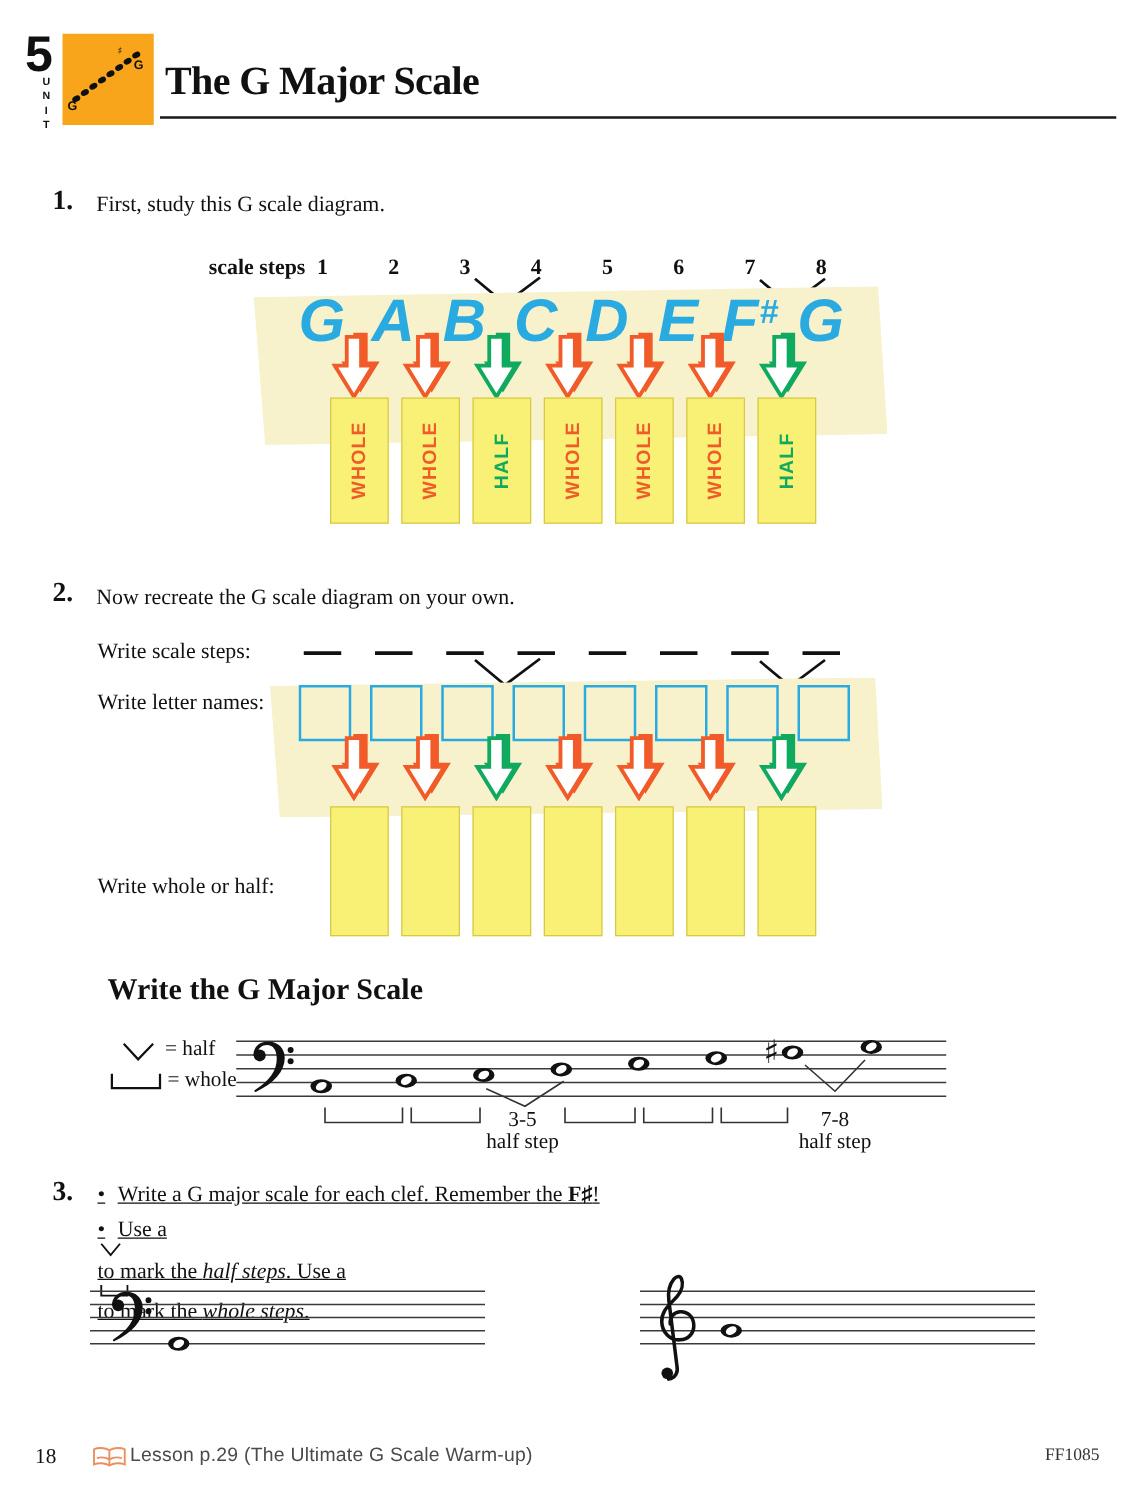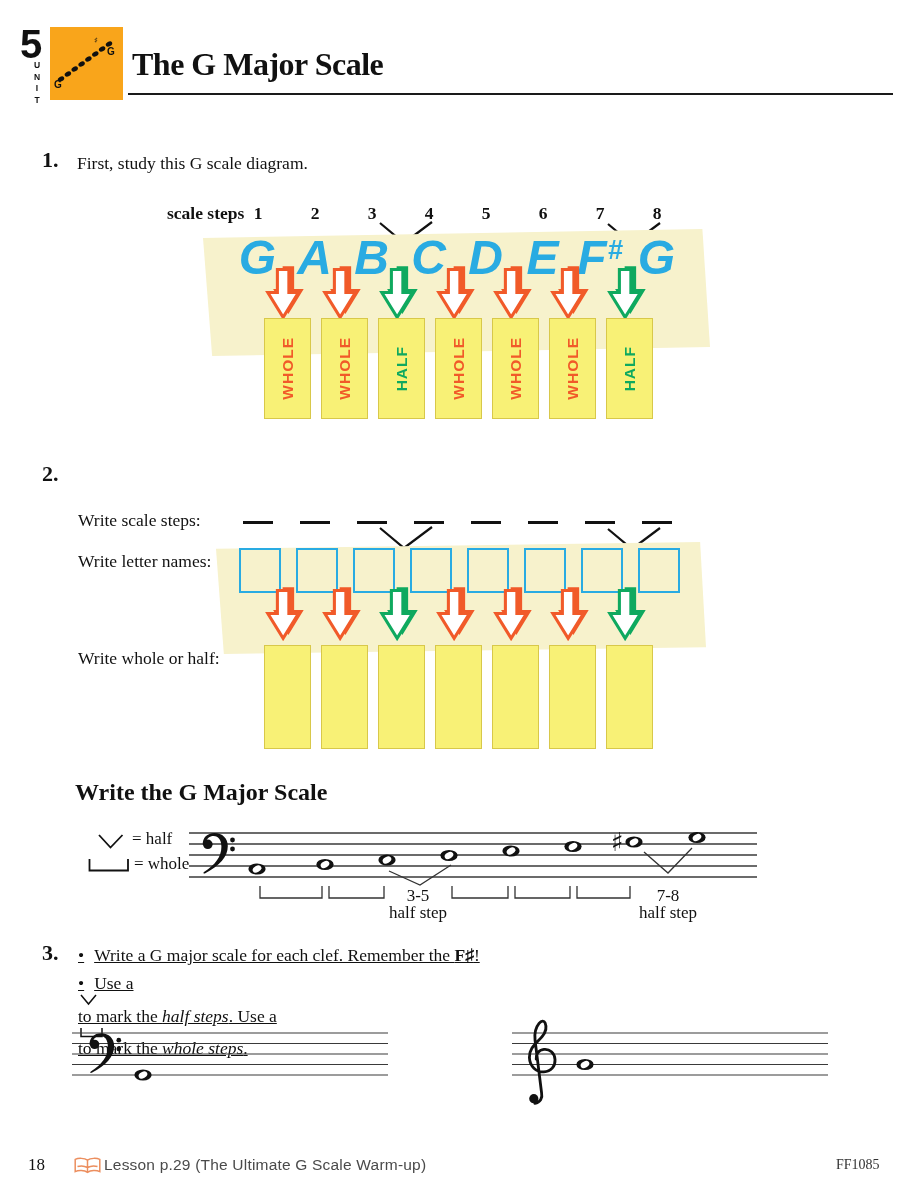--- a/index.html
+++ b/index.html
@@ -181,20 +181,21 @@
       </div>
     <div class="abs ibox whole" style="left:549px;top:318px">
         <span class="vtext">WHOLE</span>
       </div>
     <div class="abs ibox half" style="left:606px;top:318px">
         <span class="vtext">HALF</span>
       </div>
   </div>
 
   <div class="abs item-num" style="left:42px;top:461px">2.</div>
+  <div class="abs body-text" style="left:77px;top:467px">Now recreate the G scale diagram on your own.</div>
 
   <div class="abs body-text" style="left:78px;top:510px">Write scale steps:</div>
   <div class="abs dash" style="left:243px;top:521px"></div>
   <div class="abs dash" style="left:300px;top:521px"></div>
   <div class="abs dash" style="left:357px;top:521px"></div>
   <div class="abs dash" style="left:414px;top:521px"></div>
   <div class="abs dash" style="left:471px;top:521px"></div>
   <div class="abs dash" style="left:528px;top:521px"></div>
   <div class="abs dash" style="left:585px;top:521px"></div>
   <div class="abs dash" style="left:642px;top:521px"></div>
@@ -233,30 +234,30 @@
         <use href="#arrow-shape"></use>
       </svg>
     <svg class="abs arrow whole" style="left:549px;top:584px" viewBox="0 -2 46 58">
         <use href="#arrow-shape"></use>
       </svg>
     <svg class="abs arrow half" style="left:606px;top:584px" viewBox="0 -2 46 58">
         <use href="#arrow-shape"></use>
       </svg>
   </div>
 
-  <div class="abs body-text" style="left:78px;top:648px">Write whole or half:</div>
+  <div class="abs body-text" style="left:78px;top:698px">Write whole or half:</div>
   <div class="abs ibox2" style="left:264px;top:645px"></div>
   <div class="abs ibox2" style="left:321px;top:645px"></div>
   <div class="abs ibox2" style="left:378px;top:645px"></div>
   <div class="abs ibox2" style="left:435px;top:645px"></div>
   <div class="abs ibox2" style="left:492px;top:645px"></div>
   <div class="abs ibox2" style="left:549px;top:645px"></div>
   <div class="abs ibox2" style="left:606px;top:645px"></div>
 
-  <div class="abs sec-heading" style="left:75px;top:779px">Write the G Major Scale</div>
+  <div class="abs sec-heading" style="left:86px;top:779px">Write the G Major Scale</div>
 
   <svg class="abs" style="left:97px;top:833px" width="28" height="17" viewBox="0 0 28 17">
     <path d="M2 2 L13.5 14.5 L25.5 2" fill="none" stroke="#111" stroke-width="1.8"></path>
   </svg>
   <div class="abs legend-text" style="left:132px;top:829px">= half</div>
   <svg class="abs" style="left:88px;top:858px" width="42" height="15" viewBox="0 0 42 15">
     <path d="M1.5 1 L1.5 12.5 L40 12.5 L40 1" fill="none" stroke="#111" stroke-width="1.8"></path>
   </svg>
   <div class="abs legend-text" style="left:134px;top:854px">= whole</div>
 

